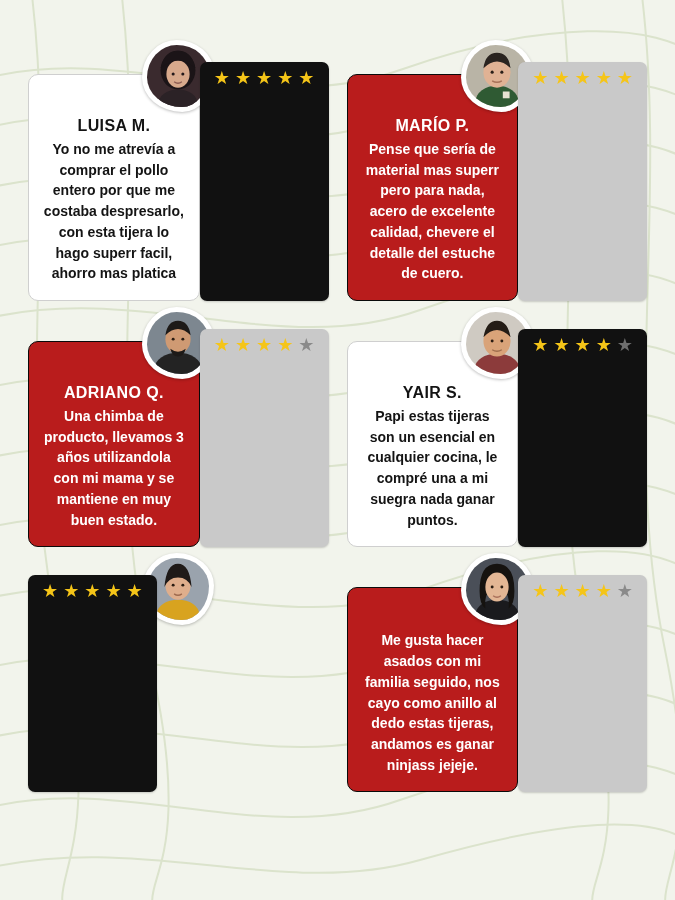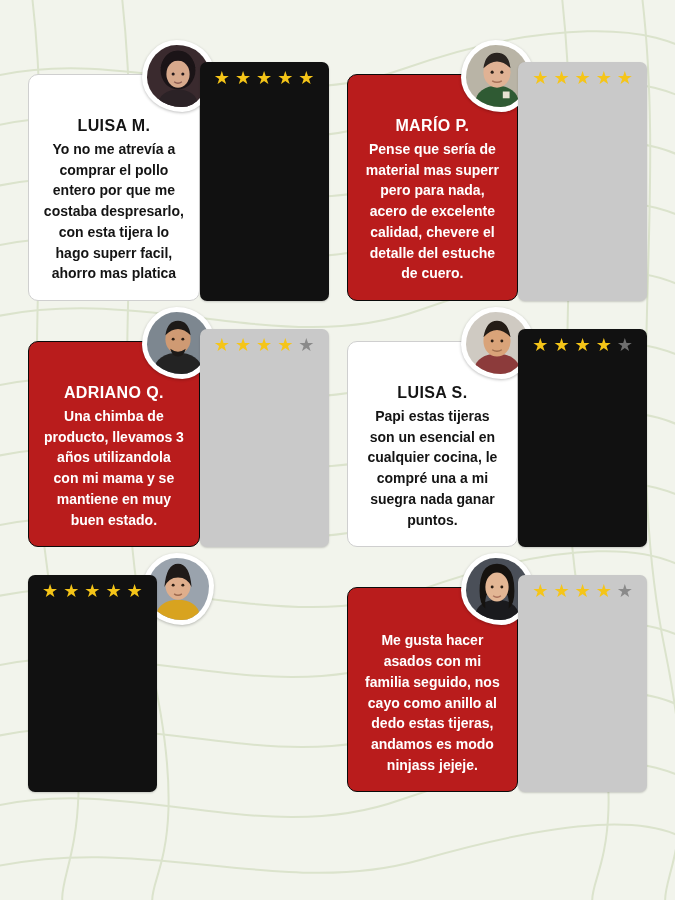--- a/index.html
+++ b/index.html
@@ -226,21 +226,21 @@
             <ellipse cx="32" cy="58" rx="23" ry="15" fill="#8c3b3b"></ellipse>
             <ellipse cx="32" cy="30" rx="14" ry="16" fill="#d9a379"></ellipse>
             <path d="M18 26 q14 -15 28 0 q-3 -17 -14 -17 q-11 0 -14 17z" fill="#241c16"></path>
             <circle cx="27" cy="30" r="1.5" fill="#2a1c12"></circle>
             <circle cx="37" cy="30" r="1.5" fill="#2a1c12"></circle>
             <path d="M27 39 q5 3 10 0" stroke="#a06f4e" stroke-width="1.4" fill="none"></path>
           </svg>
         </div>
       </div>
       <div class="card light">
-        <div class="name">LUISA S.</div>
+        <div class="name">YAIR S.</div>
         <p class="quote">Papi estas tijeras son un esencial en cualquier cocina, le compré una a mi suegra nada ganar puntos.</p>
       </div>
       <div class="stars onlight">
         <span class="star">★</span>
         <span class="star">★</span>
         <span class="star">★</span>
         <span class="star">★</span>
         <span class="star off">★</span>
       </div>
     </div>
@@ -278,21 +278,21 @@
             <ellipse cx="32" cy="58" rx="22" ry="15" fill="#1a1a1d"></ellipse>
             <path d="M14 34 q0 -28 18 -28 q18 0 18 28 q0 14 -6 18 q2 -20 -12 -20 q-14 0 -12 20 q-6 -4 -6 -18z" fill="#15120f"></path>
             <ellipse cx="32" cy="30" rx="12" ry="15" fill="#e3b694"></ellipse>
             <circle cx="27" cy="30" r="1.5" fill="#2a1c12"></circle>
             <circle cx="37" cy="30" r="1.5" fill="#2a1c12"></circle>
             <path d="M28 39 q4 3 8 0" stroke="#a9705a" stroke-width="1.4" fill="none"></path>
           </svg>
         </div>
       </div>
       <div class="card dark">
-        <p class="quote">Me gusta hacer asados con mi familia seguido, nos cayo como anillo al dedo estas tijeras, andamos es modo ninjass jejeje.</p>
+        <p class="quote">Me gusta hacer asados con mi familia seguido, nos cayo como anillo al dedo estas tijeras, andamos es ganar ninjass jejeje.</p>
       </div>
       <div class="stars">
         <span class="star">★</span>
         <span class="star">★</span>
         <span class="star">★</span>
         <span class="star">★</span>
         <span class="star off">★</span>
       </div>
     </div>
 

